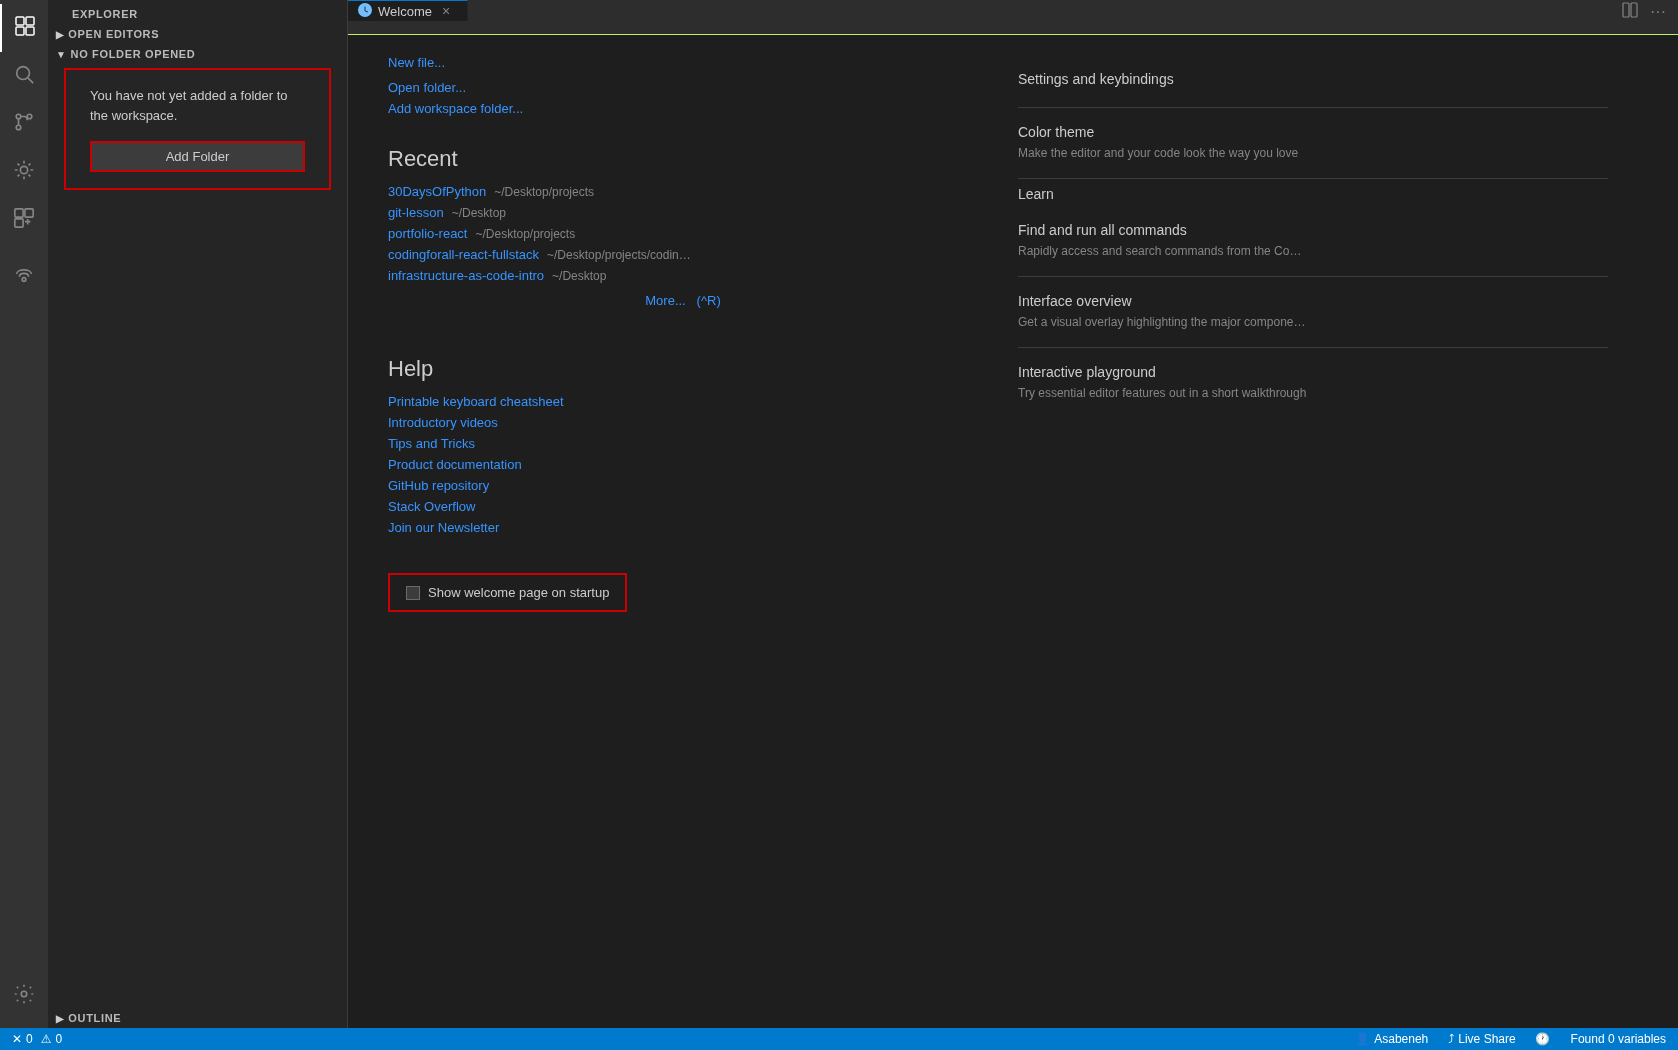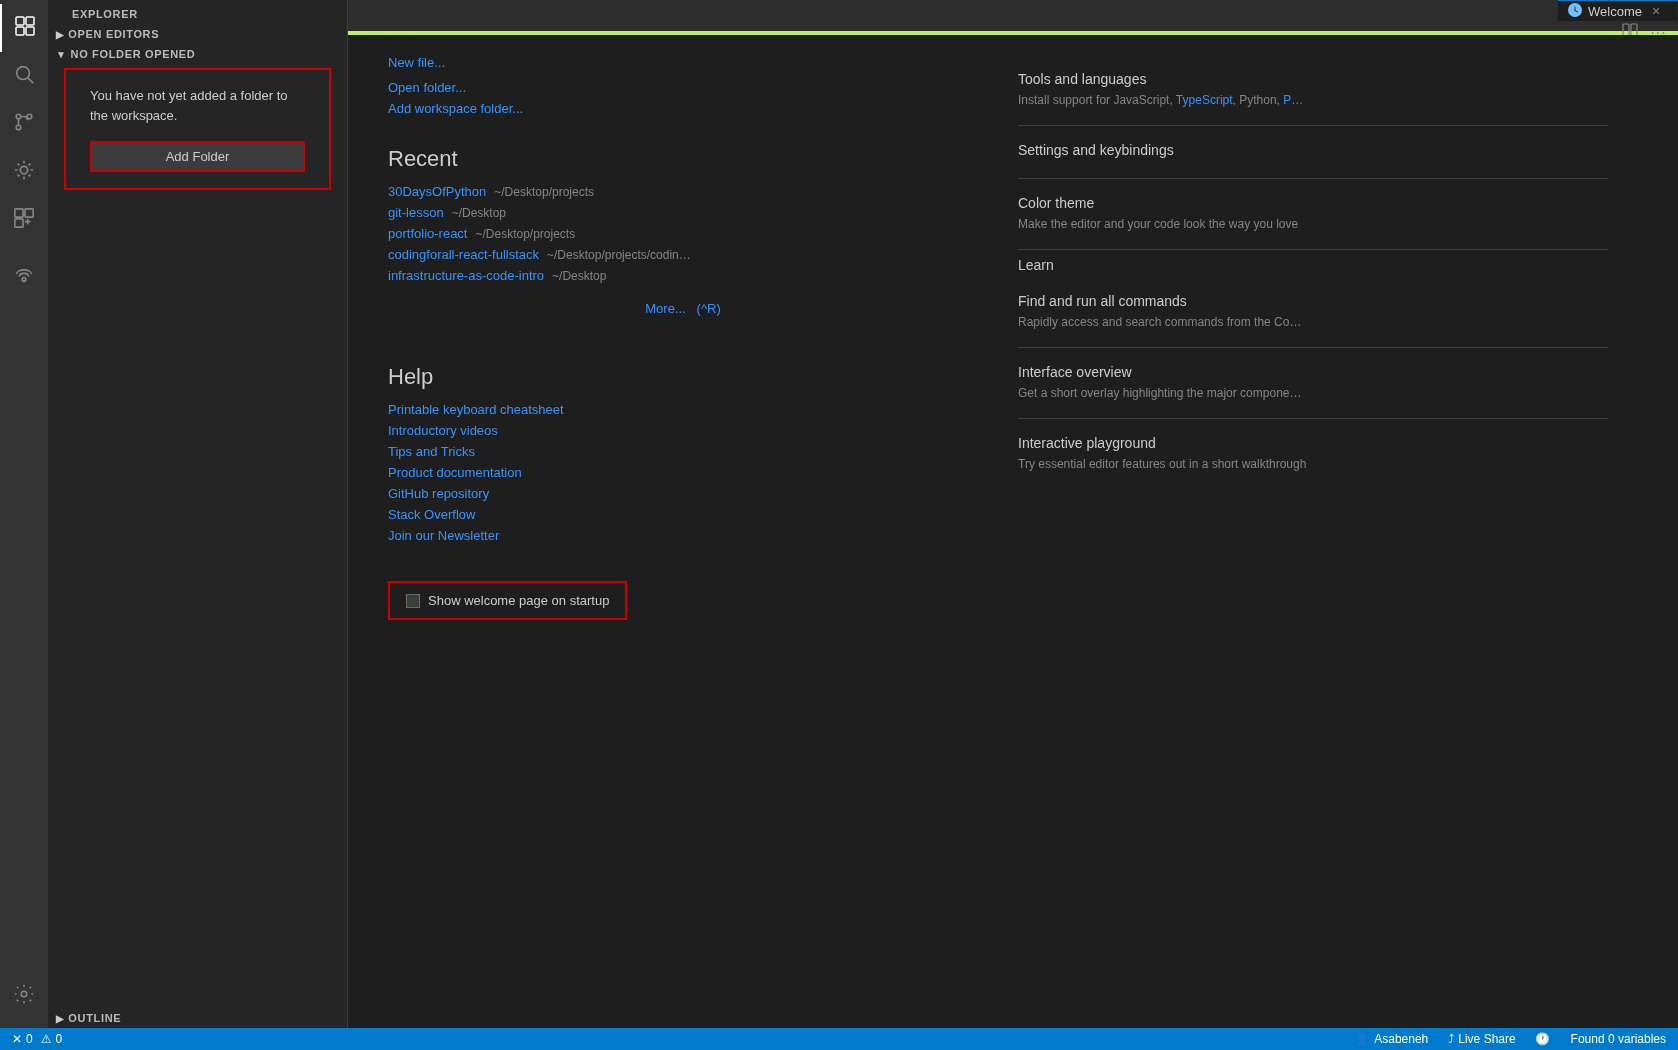--- a/index.html
+++ b/index.html
@@ -132,24 +132,23 @@
       display: flex;
       flex-direction: column;
       overflow: hidden;
     }
 
     
     .tab-bar {
       height: 35px;
       background: #2d2d2d;
       display: flex;
-      align-items: flex-end;
-      flex-shrink: 0;
-      border-bottom: 4px solid #bef264;
-      flex-direction: column;
+      align-items: flex-start;
+      flex-shrink: 0;
+      border-bottom: 1px solid #bef264;
     }
     .tab {
       display: flex;
       align-items: center;
       padding: 0 10px;
       background: #2d2d2d;
       border-right: 1px solid #252526;
       cursor: pointer;
       gap: 6px;
       white-space: nowrap;
@@ -483,21 +482,21 @@
               </div>
               <div class="recent-item">
                 <a class="welcome-link" style="margin-bottom:0;">portfolio-react</a>
                 <span class="recent-path">~/Desktop/projects</span>
               </div>
               <div class="recent-item">
                 <a class="welcome-link" style="margin-bottom:0;">codingforall-react-fullstack</a>
                 <span class="recent-path">~/Desktop/projects/codin…</span>
               </div>
               <div class="recent-item">
-                <a class="welcome-link" style="margin-bottom:12px;">infrastructure-as-code-intro</a>
+                <a class="welcome-link" style="margin-bottom:4px;">infrastructure-as-code-intro</a>
                 <span class="recent-path">~/Desktop</span>
               </div>
               <div style="margin-top:6px;text-align:center;">
                 <span class="welcome-more">More...&nbsp;&nbsp;&nbsp;(^R)</span>
               </div>
             </div>
 
             <div class="section-gap"></div>
             <div class="section-gap"></div>
 
@@ -508,46 +507,40 @@
               <a class="welcome-link">Tips and Tricks</a>
               <a class="welcome-link">Product documentation</a>
               <a class="welcome-link">GitHub repository</a>
               <a class="welcome-link">Stack Overflow</a>
               <a class="welcome-link">Join our Newsletter</a>
             </div>
           </div>
 
           <div>
 
-            <div class="right-section">
-              <div class="right-section-title">Tools and languages</div>
-              <div class="right-section-desc">
-                Install support for JavaScript, <span class="link">TypeScript</span>, Python, <span class="link">P…</span>
-              </div>
-            </div>
 
             <div class="right-section">
               <div class="right-section-title">Settings and keybindings</div>
             </div>
 
             <div class="right-section">
               <div class="right-section-title" style="cursor:pointer;">Color theme</div>
               <div class="right-section-desc">Make the editor and your code look the way you love</div>
             </div>
 
             <div class="learn-title">Learn</div>
 
             <div class="right-section">
               <div class="right-section-title" style="cursor:pointer;">Find and run all commands</div>
               <div class="right-section-desc">Rapidly access and search commands from the Co…</div>
             </div>
 
             <div class="right-section">
               <div class="right-section-title" style="cursor:pointer;">Interface overview</div>
-              <div class="right-section-desc">Get a short overlay highlighting the major compone…</div>
+              <div class="right-section-desc">Get a visual overlay highlighting the major compone…</div>
             </div>
 
             <div class="right-section">
               <div class="right-section-title" style="cursor:pointer;">Interactive playground</div>
               <div class="right-section-desc">Try essential editor features out in a short walkthrough</div>
             </div>
           </div>
         </div>
       </div>
 

